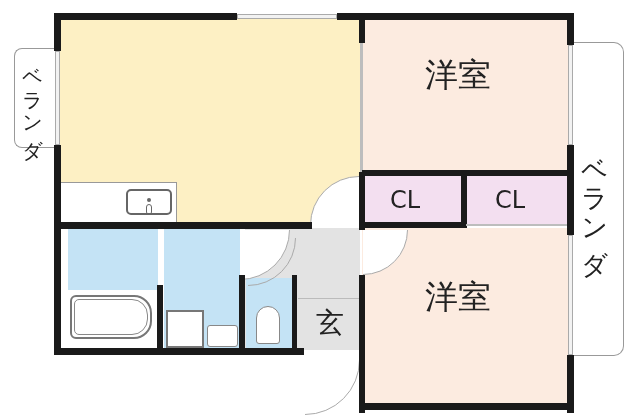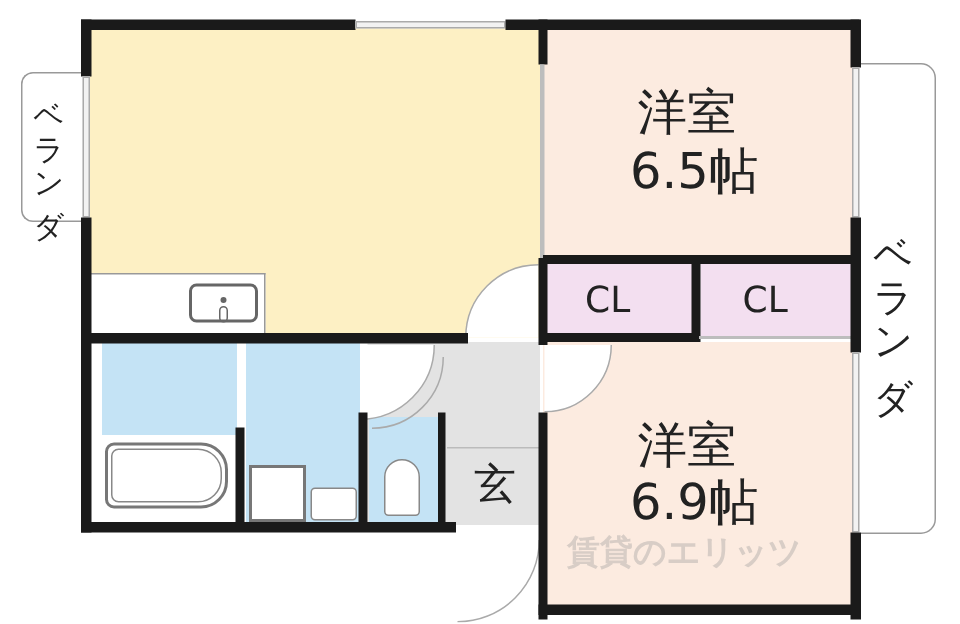--- a/index.html
+++ b/index.html
@@ -19,30 +19,28 @@
   <div class="abs" style="left:60px;top:18px;width:300px;height:207px;background:#fdf0c4;"></div>
 
   <div class="abs" style="left:60px;top:182px;width:117px;height:43px;background:#fff;border:1px solid #999;border-left:none;"></div>
   <div class="abs" style="left:126px;top:189px;width:46px;height:26px;border:2px solid #666;border-radius:5px;background:#fff;">
     <div class="abs" style="left:19px;top:7px;width:4px;height:4px;border-radius:50%;background:#666;"></div>
     <div class="abs" style="left:18px;top:13px;width:6px;height:11px;border:1.5px solid #666;border-radius:3px;"></div>
   </div>
 
   <div class="abs" style="left:362px;top:18px;width:208px;height:155px;background:#fcebe0;"></div>
   <div class="room-label" style="left:425px;top:58px;font-size:33px;">洋室</div>
-  <div class="room-label" style="left:420px;top:97px;font-size:33px;">6.5帖</div>
 
   <div class="abs" style="left:362px;top:175px;width:102px;height:50px;background:#f3dff0;"></div>
   <div class="room-label" style="left:390px;top:188px;font-size:24px;">CL</div>
   <div class="abs" style="left:467px;top:175px;width:103px;height:50px;background:#f3dff0;"></div>
   <div class="room-label" style="left:495px;top:188px;font-size:24px;">CL</div>
 
   <div class="abs" style="left:362px;top:228px;width:208px;height:176px;background:#fcebe0;"></div>
   <div class="room-label" style="left:425px;top:280px;font-size:33px;">洋室</div>
-  <div class="room-label" style="left:420px;top:318px;font-size:33px;">6.9帖</div>
 
   <div class="abs" style="left:245px;top:228px;width:115px;height:120px;background:#e3e3e3;"></div>
   <div class="abs" style="left:298px;top:298px;width:62px;height:52px;background:#e3e3e3;border-top:1px solid #bbb;"></div>
   <div class="room-label" style="left:316px;top:308px;font-size:28px;">玄</div>
 
   <div class="abs" style="left:68px;top:228px;width:90px;height:62px;background:#c4e3f5;"></div>
   <div class="abs" style="left:62px;top:290px;width:96px;height:56px;background:#fff;">
     <div class="abs" style="left:8px;top:5px;width:82px;height:44px;border:2px solid #777;border-radius:6px 18px 18px 6px;"></div>
     <div class="abs" style="left:12px;top:9px;width:74px;height:36px;border:1.5px solid #888;border-radius:5px 16px 16px 5px;"></div>
   </div>
@@ -82,14 +80,13 @@
   <div class="abs wall" style="left:567px;top:145px;width:7px;height:90px;"></div>
   <div class="abs win" style="left:568px;top:235px;width:5px;height:120px;"></div>
   <div class="abs wall" style="left:567px;top:355px;width:7px;height:58px;"></div>
   <div class="abs wall" style="left:359px;top:403px;width:215px;height:7px;"></div>
 
   <div class="abs" style="left:14px;top:48px;width:40px;height:100px;border:1px solid #999;border-right:none;border-radius:8px 0 0 8px;background:#fff;"></div>
   <div class="abs vtext" style="left:20px;top:54px;font-size:20px;">ベランダ</div>
   <div class="abs" style="left:574px;top:42px;width:50px;height:314px;border:1px solid #999;border-left:none;border-radius:0 10px 10px 0;background:#fff;"></div>
   <div class="abs vtext" style="left:578px;top:140px;font-size:26px;">ベランダ</div>
 
-  <div class="abs" style="left:378px;top:353px;font-size:22px;color:rgba(150,150,150,0.35);font-weight:bold;">賃貸のエリッツ</div>
 </div>
 
 </body></html>

